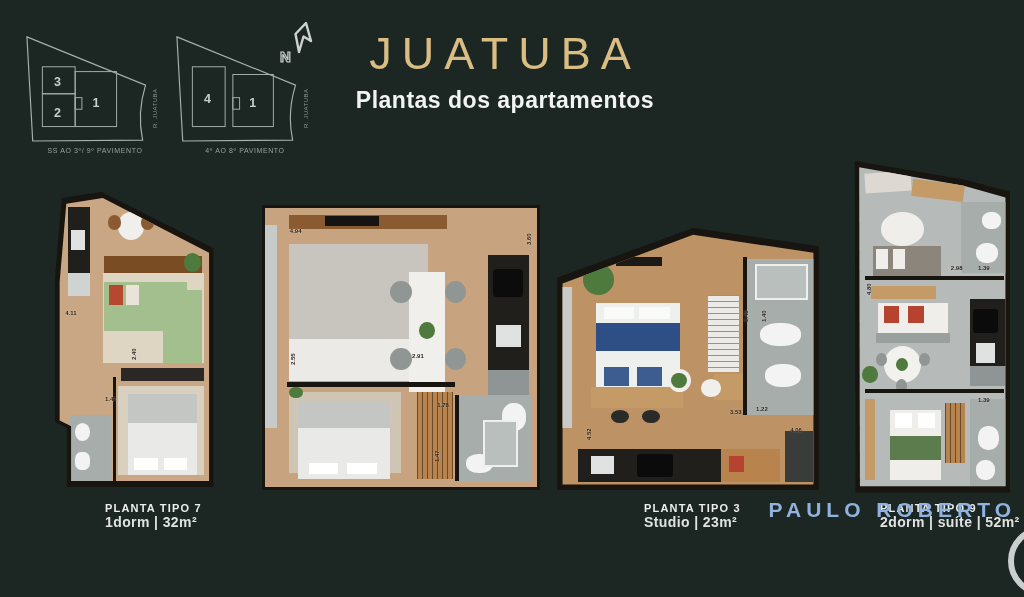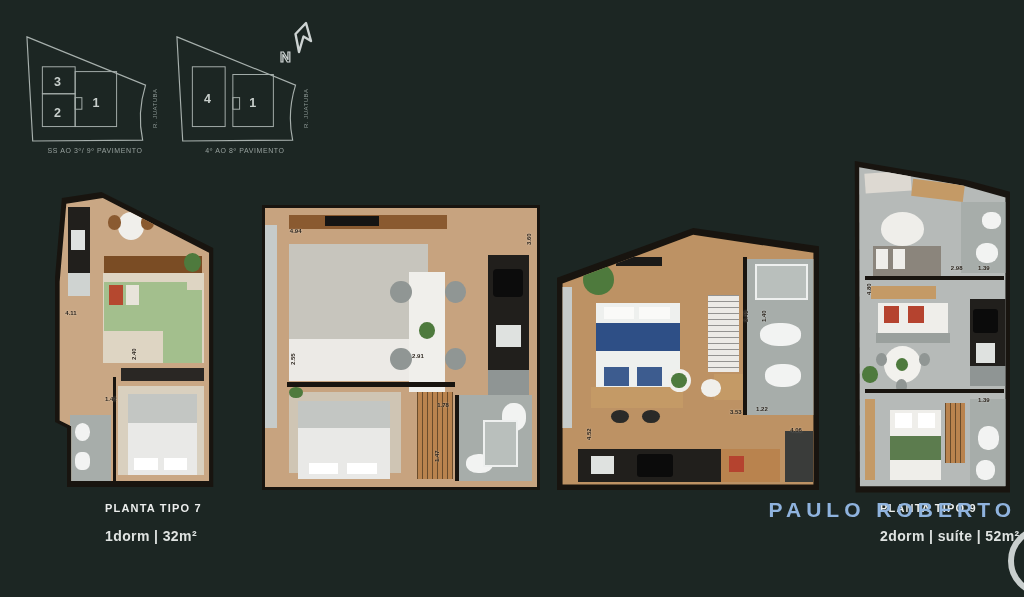--- a/index.html
+++ b/index.html
@@ -28,21 +28,21 @@
        text-shadow:0 0 2px rgba(255,255,255,.55);}
   .dim.v{transform:rotate(-90deg);transform-origin:left top;}
   .hangers{background:#b9834e;
      background-image:repeating-linear-gradient(90deg,rgba(40,30,15,.55) 0 1px,transparent 1px 5px);}
   .hangersw{background:#eceae6;
      background-image:repeating-linear-gradient(180deg,rgba(60,60,60,.5) 0 1px,transparent 1px 6px);}
 
   
   .plan-label{position:absolute;color:#e9ebea;}
   .plan-name{font-size:11px;font-weight:700;letter-spacing:1.2px;color:#eceeed;}
-  .plan-spec{margin-top:14px;font-size:14px;font-weight:600;letter-spacing:.4px;color:#dfe3e1;}
+  .plan-spec{font-size:14px;font-weight:600;letter-spacing:.4px;color:#dfe3e1;}
 
   
   .wm{position:absolute;right:8px;top:498px;text-align:right;z-index:9;}
   .wm-1{font-size:21px;font-weight:600;letter-spacing:5px;color:#8fb3de;}
   .wm-2{font-size:54px;font-weight:900;letter-spacing:1px;color:#1a6ab3;line-height:.95;}
   .wm-ring{position:absolute;left:1008px;top:526px;width:58px;height:58px;border:6px solid #c9cfce;
            border-radius:50%;z-index:9;}
 </style>
 </head>
 <body>
@@ -71,20 +71,24 @@
     <text class="kp-num" x="77" y="80">1</text>
   </svg>
   <div class="kp-street" style="left:303px;top:128px;">R. JUATUBA</div>
   <div class="kp-caption" style="left:170px;top:147px;">4º AO 8º PAVIMENTO</div>
 
   <svg class="abs" style="left:278px;top:20px;" width="36" height="44" viewBox="0 0 36 44">
     <path d="M28 3 L33 21 L25.5 16.5 L21 32 L17.5 14 Z" fill="none" stroke="#cdd3d2" stroke-width="2.4" stroke-linejoin="round"></path>
     <text x="2" y="42" font-size="15" font-weight="800" fill="none" stroke="#cdd3d2" stroke-width="1.2">N</text>
   </svg>
 
+  <div class="title-block">
+    <div class="title">JUATUBA</div>
+    <div class="subtitle">Plantas dos apartamentos</div>
+  </div>
 
   <div class="plan" style="left:55px;top:192px;width:172px;height:295px;">
     <div class="plan-shell" style="clip-path:polygon(4% 2%,27% 0%,92% 19%,92% 100%,7% 100%,7% 80%,0% 78%,0% 29%);">
       <div class="floor" style="background:#c9a784;
            clip-path:polygon(5% 3%,27% 1%,91% 20%,91% 99%,8% 99%,8% 80%,1% 78%,1% 30%);">
         <div class="f" style="left:6%;top:4%;width:13%;height:26%;background:#211f1c;"></div>
         <div class="f" style="left:8%;top:12%;width:8%;height:7%;background:#dfe2e0;"></div>
         <div class="f" style="left:6%;top:27%;width:13%;height:8%;background:#cfd3d1;"></div>
         <div class="f" style="left:28%;top:21%;width:59%;height:6%;background:#7a4c24;"></div>
         <div class="f" style="left:27%;top:27%;width:61%;height:31%;background:#ded5c3;"></div>
@@ -248,20 +252,24 @@
         <span class="dim" style="left: 80%; top: 32%;">1.39</span>
         <span class="dim v" style="left: 10%; top: 41%;">4.80</span>
         <span class="dim" style="left: 80%; top: 71%;">1.39</span>
       </div>
   </div>
 
   <div class="plan-label" style="left:105px;top:502px;">
     <div class="plan-name">PLANTA TIPO 7</div>
     <div class="plan-spec">1dorm | 32m²</div>
   </div>
+  <div class="plan-label" style="left:644px;top:502px;">
+    <div class="plan-name">PLANTA TIPO 3</div>
+    <div class="plan-spec">Studio | 23m²</div>
+  </div>
   <div class="plan-label" style="left:880px;top:502px;z-index:1;">
     <div class="plan-name">PLANTA TIPO 9</div>
     <div class="plan-spec">2dorm | suíte | 52m²</div>
   </div>
 
   <div class="wm">
     <div class="wm-1">PAULO ROBERTO</div>
   </div>
   <div class="wm-ring"></div>
 

